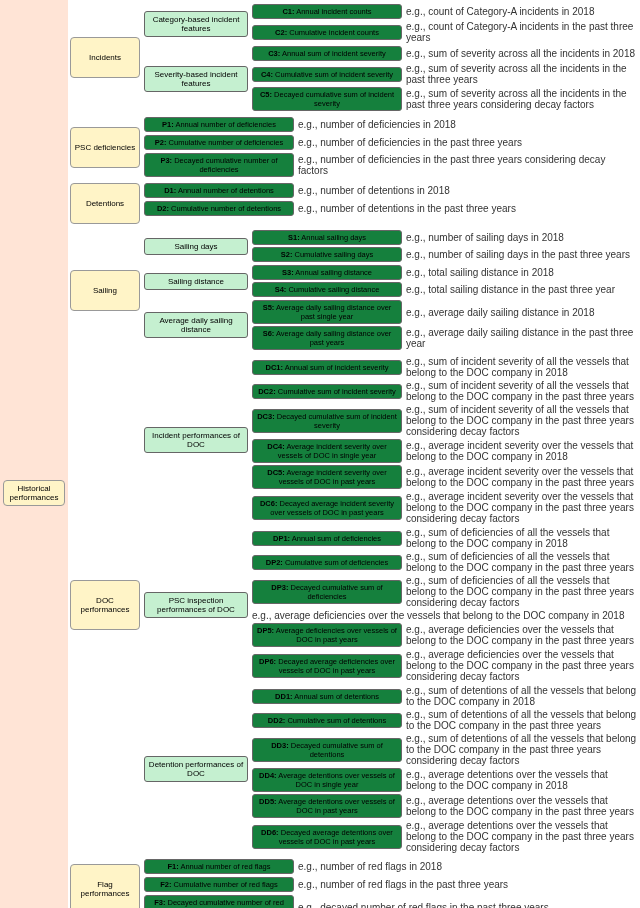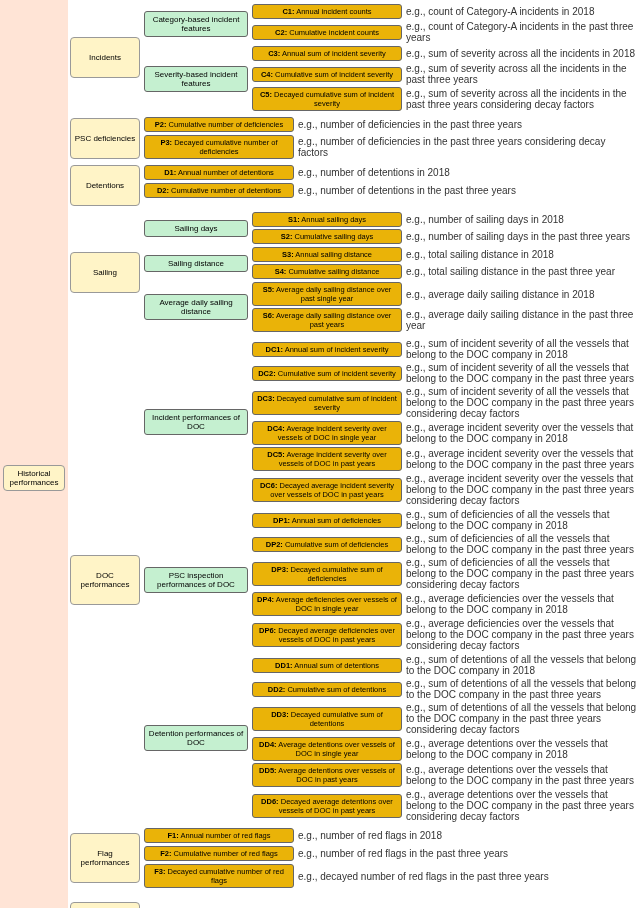--- a/index.html
+++ b/index.html
@@ -10,21 +10,21 @@
 .main { flex: 1; padding: 4px 2px; display: flex; flex-direction: column; gap: 6px; }
 .section { display: flex; gap: 4px; }
 .l1-col { width: 70px; display: flex; align-items: center; }
 .l1-box { background: #fff4c7; border: 1px solid #999; border-radius: 4px; padding: 15px 2px; text-align: center; font-size: 8px; width: 100%; }
 .l2-col { flex: 1; display: flex; flex-direction: column; gap: 3px; }
 .l2-group { display: flex; gap: 4px; }
 .l2-box-wrap { width: 104px; display: flex; align-items: center; }
 .l2-box { background: #c5f0d0; border: 1px solid #666; border-radius: 3px; padding: 3px 2px; text-align: center; font-size: 8px; width: 100%; }
 .l3-col { flex: 1; display: flex; flex-direction: column; gap: 2px; }
 .l3-row { display: flex; gap: 4px; align-items: center; }
-.l3-box { background: #eab308; border: 1px solid #666; border-radius: 3px; padding: 2px 3px; text-align: center; font-size: 7.5px; width: 150px; flex-shrink: 0; }
+.l3-box { background: #15803d; border: 1px solid #666; border-radius: 3px; padding: 2px 3px; text-align: center; font-size: 7.5px; width: 150px; flex-shrink: 0; }
 .l3-box b { font-weight: bold; }
 .desc { font-size: 10px; color: #333; flex: 1; line-height: 1.1; }
 .profile-desc { font-size: 7.5px; flex: 1; padding-left: 4px; margin-top: 39px; }
 </style>
 </head>
 <body>
 
 <div class="container">
   <div class="root-col">
     <div class="root-box">Historical performances</div>
@@ -70,20 +70,24 @@
             </div>
           </div>
         </div>
       </div>
       <div class="section">
         <div class="l1-col">
           <div class="l1-box">PSC deficiencies</div>
         </div>
         <div class="l2-col">
           <div class="l3-row">
+            <div class="l3-box"><b>P1:</b> Annual number of deficiencies</div>
+            <div class="desc">e.g., number of deficiencies in 2018</div>
+          </div>
+          <div class="l3-row">
             <div class="l3-box"><b>P2:</b> Cumulative number of deficiencies</div>
             <div class="desc">e.g., number of deficiencies in the past three years</div>
           </div>
           <div class="l3-row">
             <div class="l3-box"><b>P3:</b> Decayed cumulative number of deficiencies</div>
             <div class="desc">e.g., number of deficiencies in the past three years considering decay factors</div>
           </div>
         </div>
       </div>
       <div class="section">
@@ -200,22 +204,25 @@
               </div>
               <div class="l3-row">
                 <div class="l3-box"><b>DP2:</b> Cumulative sum of deficiencies</div>
                 <div class="desc">e.g., sum of deficiencies of all the vessels that belong to the DOC company in the past three years</div>
               </div>
               <div class="l3-row">
                 <div class="l3-box"><b>DP3:</b> Decayed cumulative sum of deficiencies</div>
                 <div class="desc">e.g., sum of deficiencies of all the vessels that belong to the DOC company in the past three years considering decay factors</div>
               </div>
               <div class="l3-row">
-                <div class="l3-box"><b>DP4:</b> Average deficiencies over vessels of DOC in single year</div>
                 <div class="desc">e.g., average deficiencies over the vessels that belong to the DOC company in 2018</div>
+              </div>
+              <div class="l3-row">
+                <div class="l3-box"><b>DP5:</b> Average deficiencies over vessels of DOC in past years</div>
+                <div class="desc">e.g., average deficiencies over the vessels that belong to the DOC company in the past three years</div>
               </div>
               <div class="l3-row">
                 <div class="l3-box"><b>DP6:</b> Decayed average deficiencies over vessels of DOC in past years</div>
                 <div class="desc">e.g., average deficiencies over the vessels that belong to the DOC company in the past three years considering decay factors</div>
               </div>
             </div>
           </div>
           <div class="l2-group">
             <div class="l2-box-wrap">
               <div class="l2-box">Detention performances of DOC</div>

